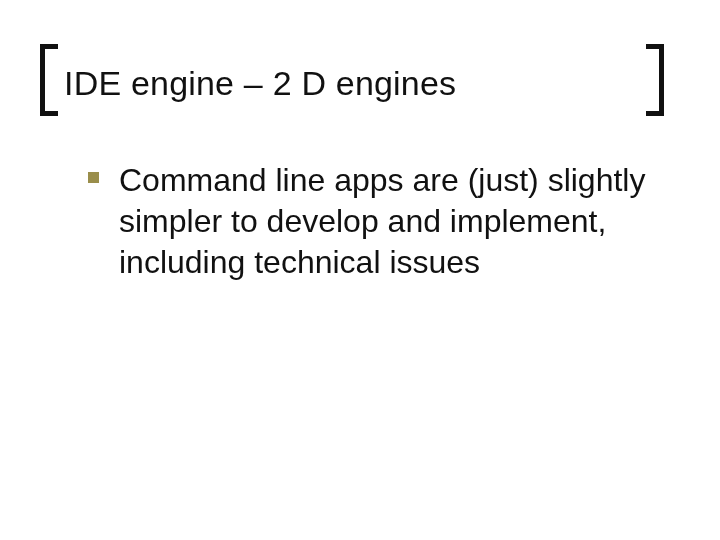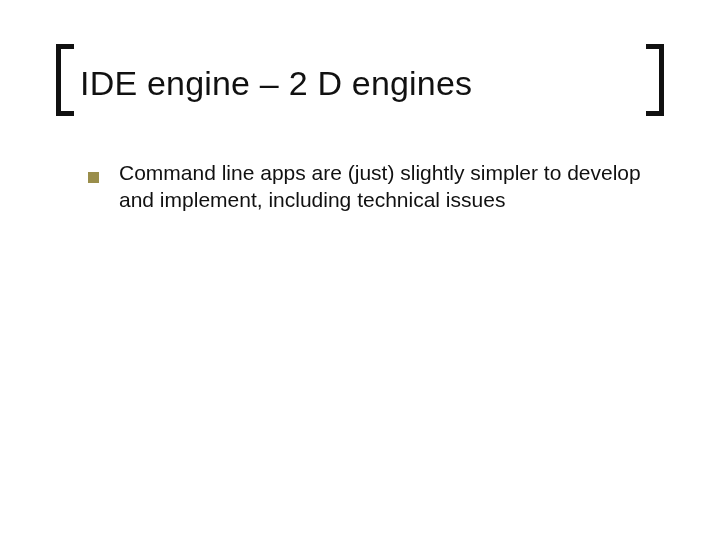--- a/index.html
+++ b/index.html
@@ -14,21 +14,21 @@
   }
   .slide {
     position: relative;
     width: 720px;
     height: 540px;
     box-sizing: border-box;
   }
   .title-wrap {
     position: absolute;
     top: 44px;
-    left: 56px;
+    left: 40px;
     right: 56px;
     height: 72px;
   }
   .bracket {
     position: absolute;
     top: 0;
     width: 18px;
     height: 72px;
     border-top: 5px solid #111;
     border-bottom: 5px solid #111;
@@ -66,21 +66,21 @@
   .bullet-icon {
     flex: 0 0 auto;
     width: 11px;
     height: 11px;
     background: #9a8e4b;
     margin-top: 12px;
     margin-right: 20px;
   }
   .bullet-text {
     flex: 1 1 auto;
-    font-size: 21px;
+    font-size: 32px;
     line-height: 1.28;
   }
 </style>
 </head>
 <body>
 
 <div class="slide">
   <div class="title-wrap">
     <div class="bracket left"></div>
     <div class="bracket right"></div>

